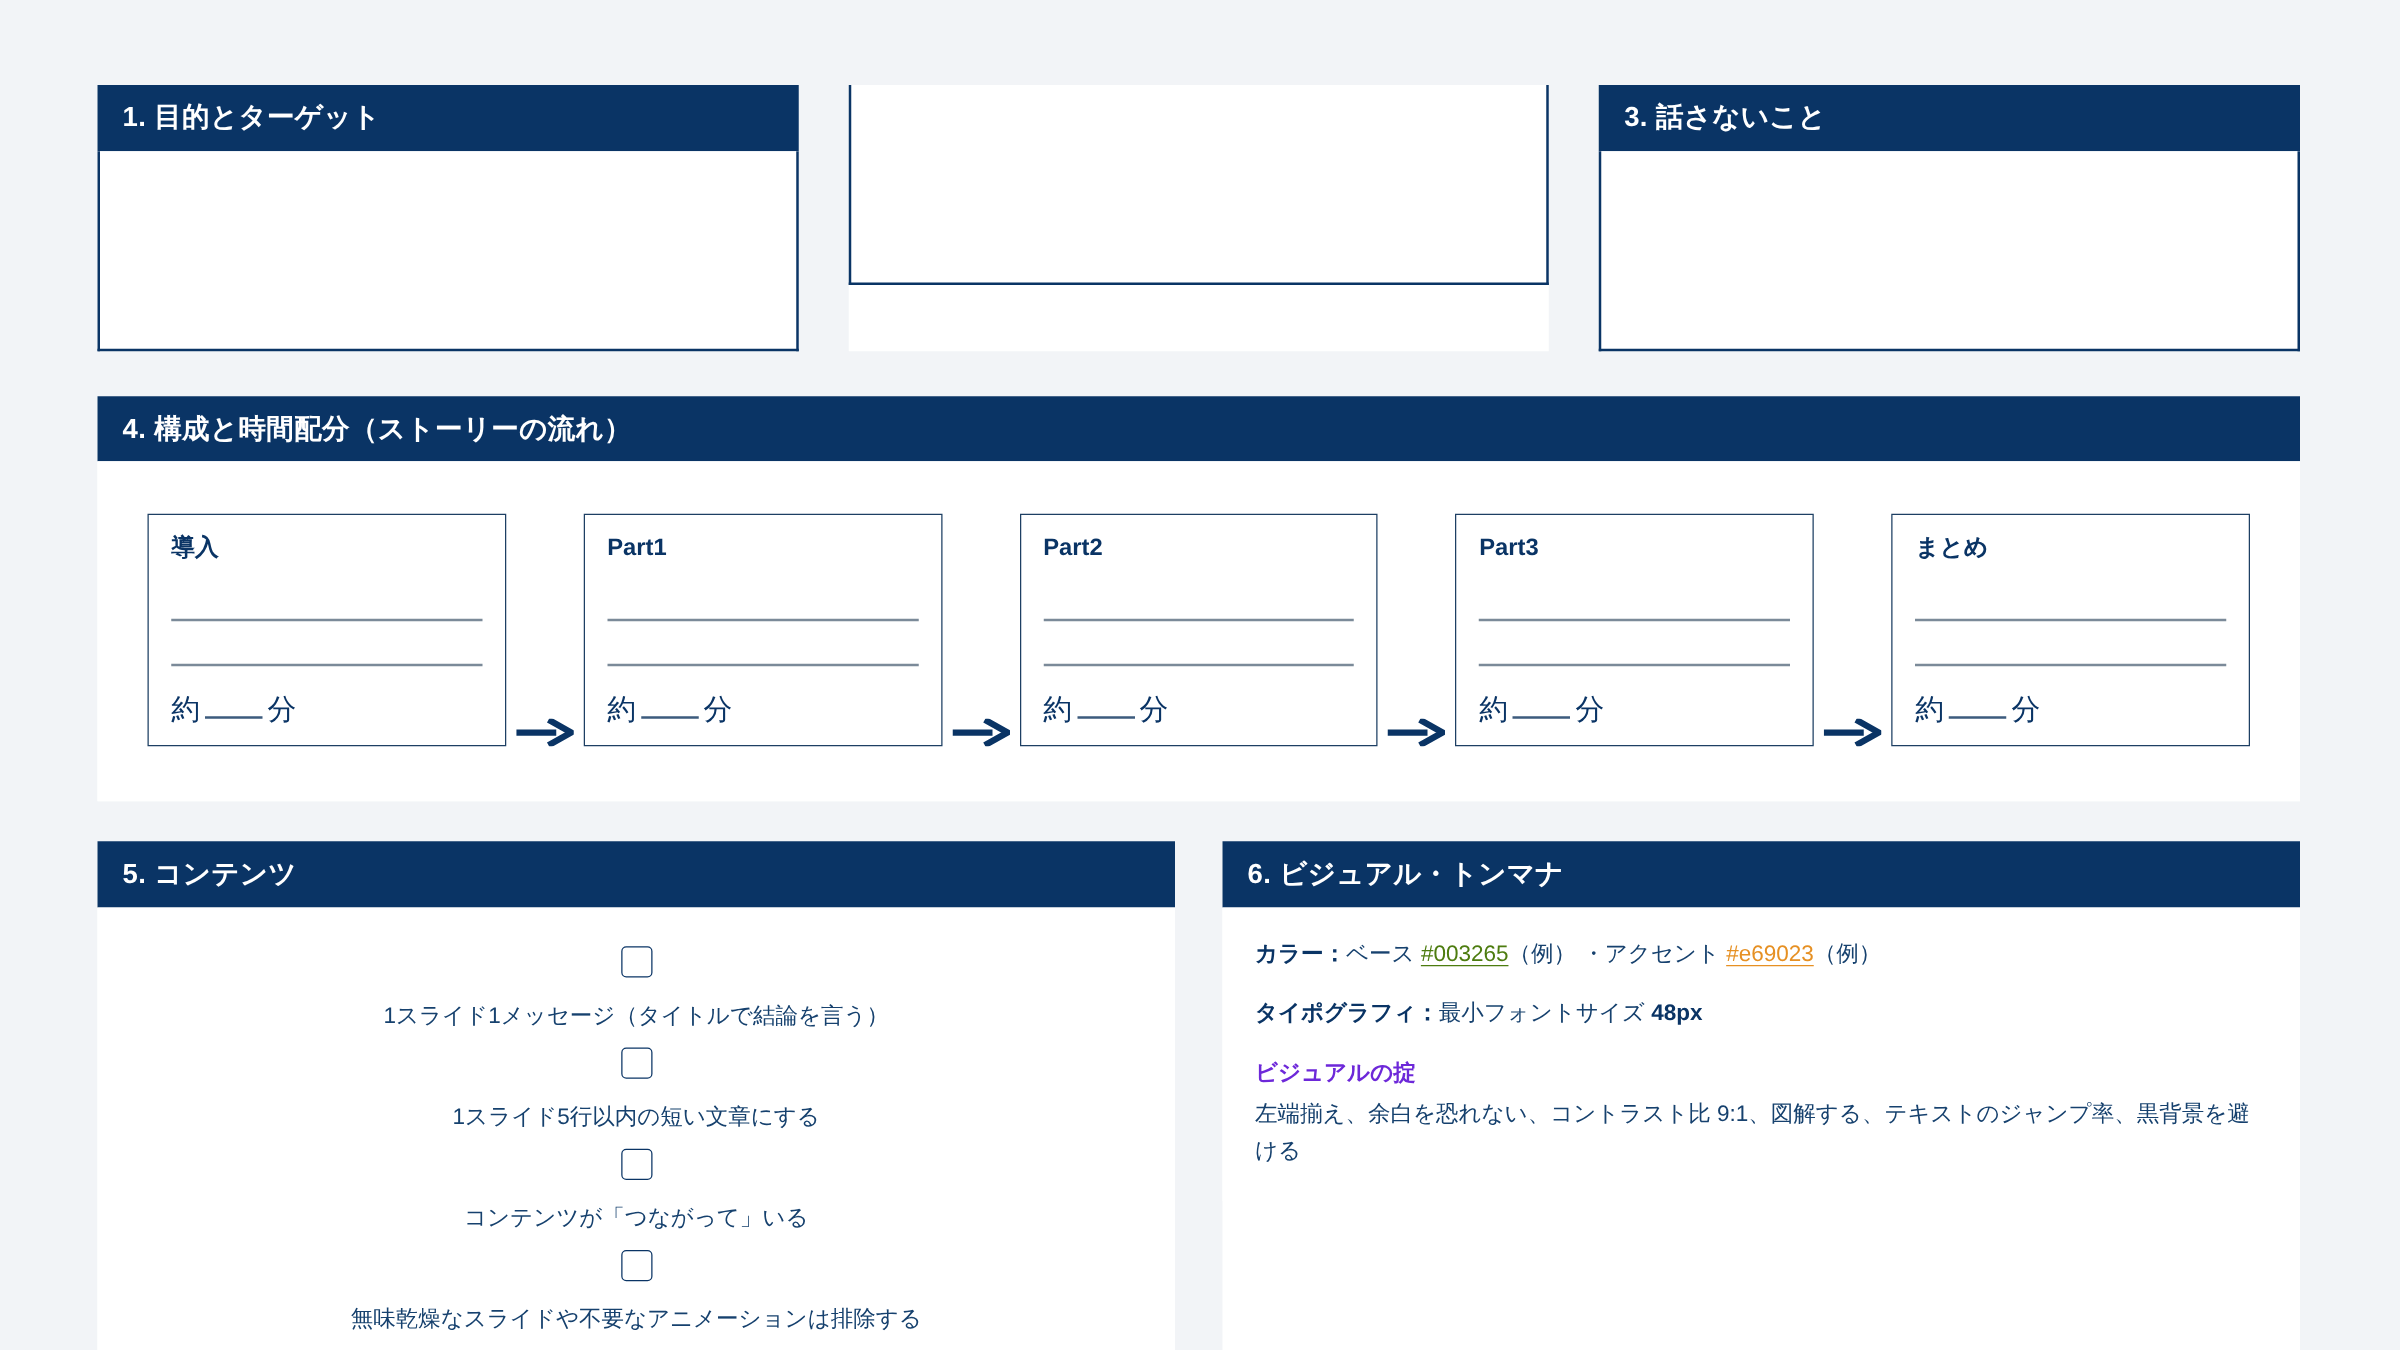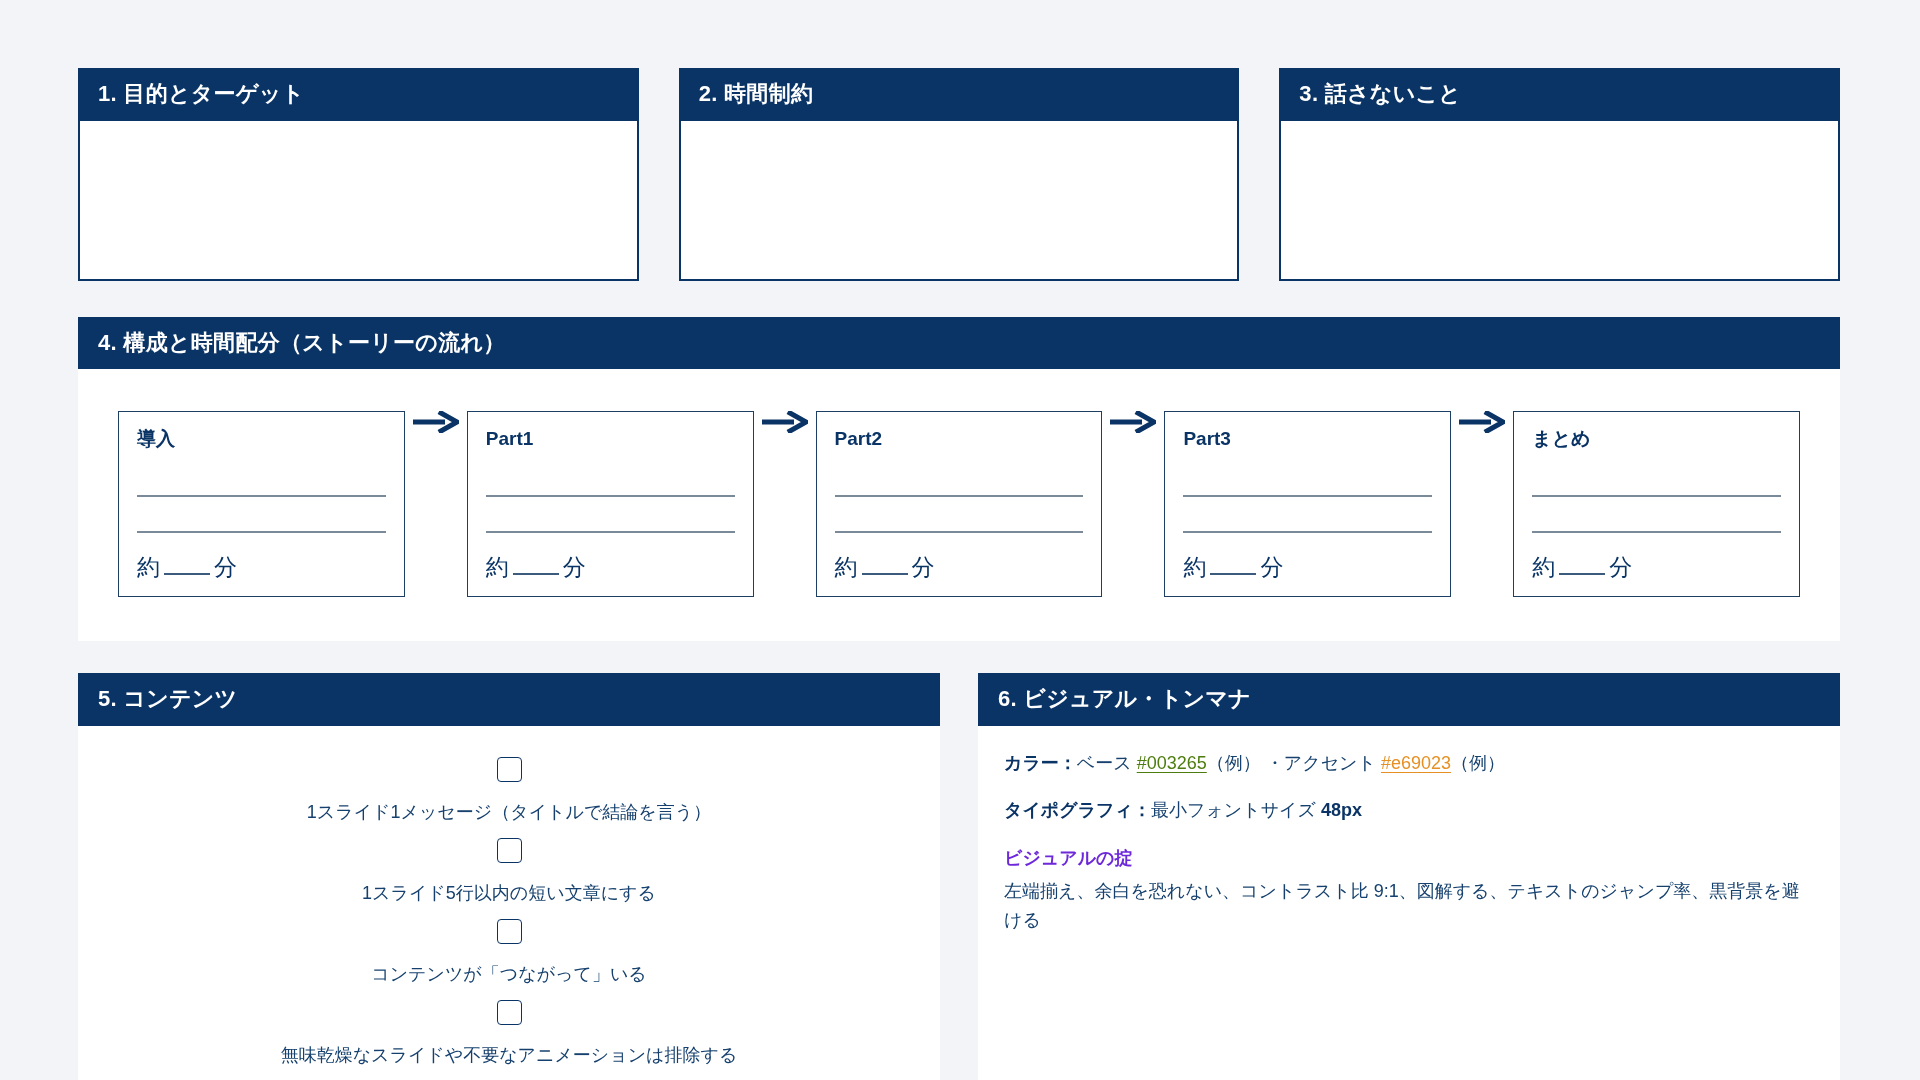--- a/index.html
+++ b/index.html
@@ -38,21 +38,21 @@
   .row-top { display: flex; gap: 40px; }
   .row-top > .card { flex: 1 1 0; }
   .row-top .card-body-blank { height: 160px; }
 
   
   .sec4 { margin-top: 36px; }
   .sec4-body {
     background: #ffffff;
     padding: 42px 40px 44px 40px;
     display: flex;
-    align-items: flex-start;
+    align-items: flex-end;
   }
   .flow-box {
     flex: 1 1 0;
     border: 1.5px solid #1d3f63;
     background: #ffffff;
     height: 186px;
     padding: 16px 18px 14px 18px;
     display: flex;
     flex-direction: column;
   }
@@ -144,21 +144,20 @@
 <div class="sheet">
 
   <div class="row-top">
 
     <div class="card">
       <div class="card-header">1. 目的とターゲット</div>
       <div class="card-body-blank"></div>
     </div>
 
     <div class="card">
-      <div class="card-header">2. 時間制約</div>
       <div class="card-body-blank"></div>
     </div>
 
     <div class="card">
       <div class="card-header">3. 話さないこと</div>
       <div class="card-body-blank"></div>
     </div>
 
   </div>
 

